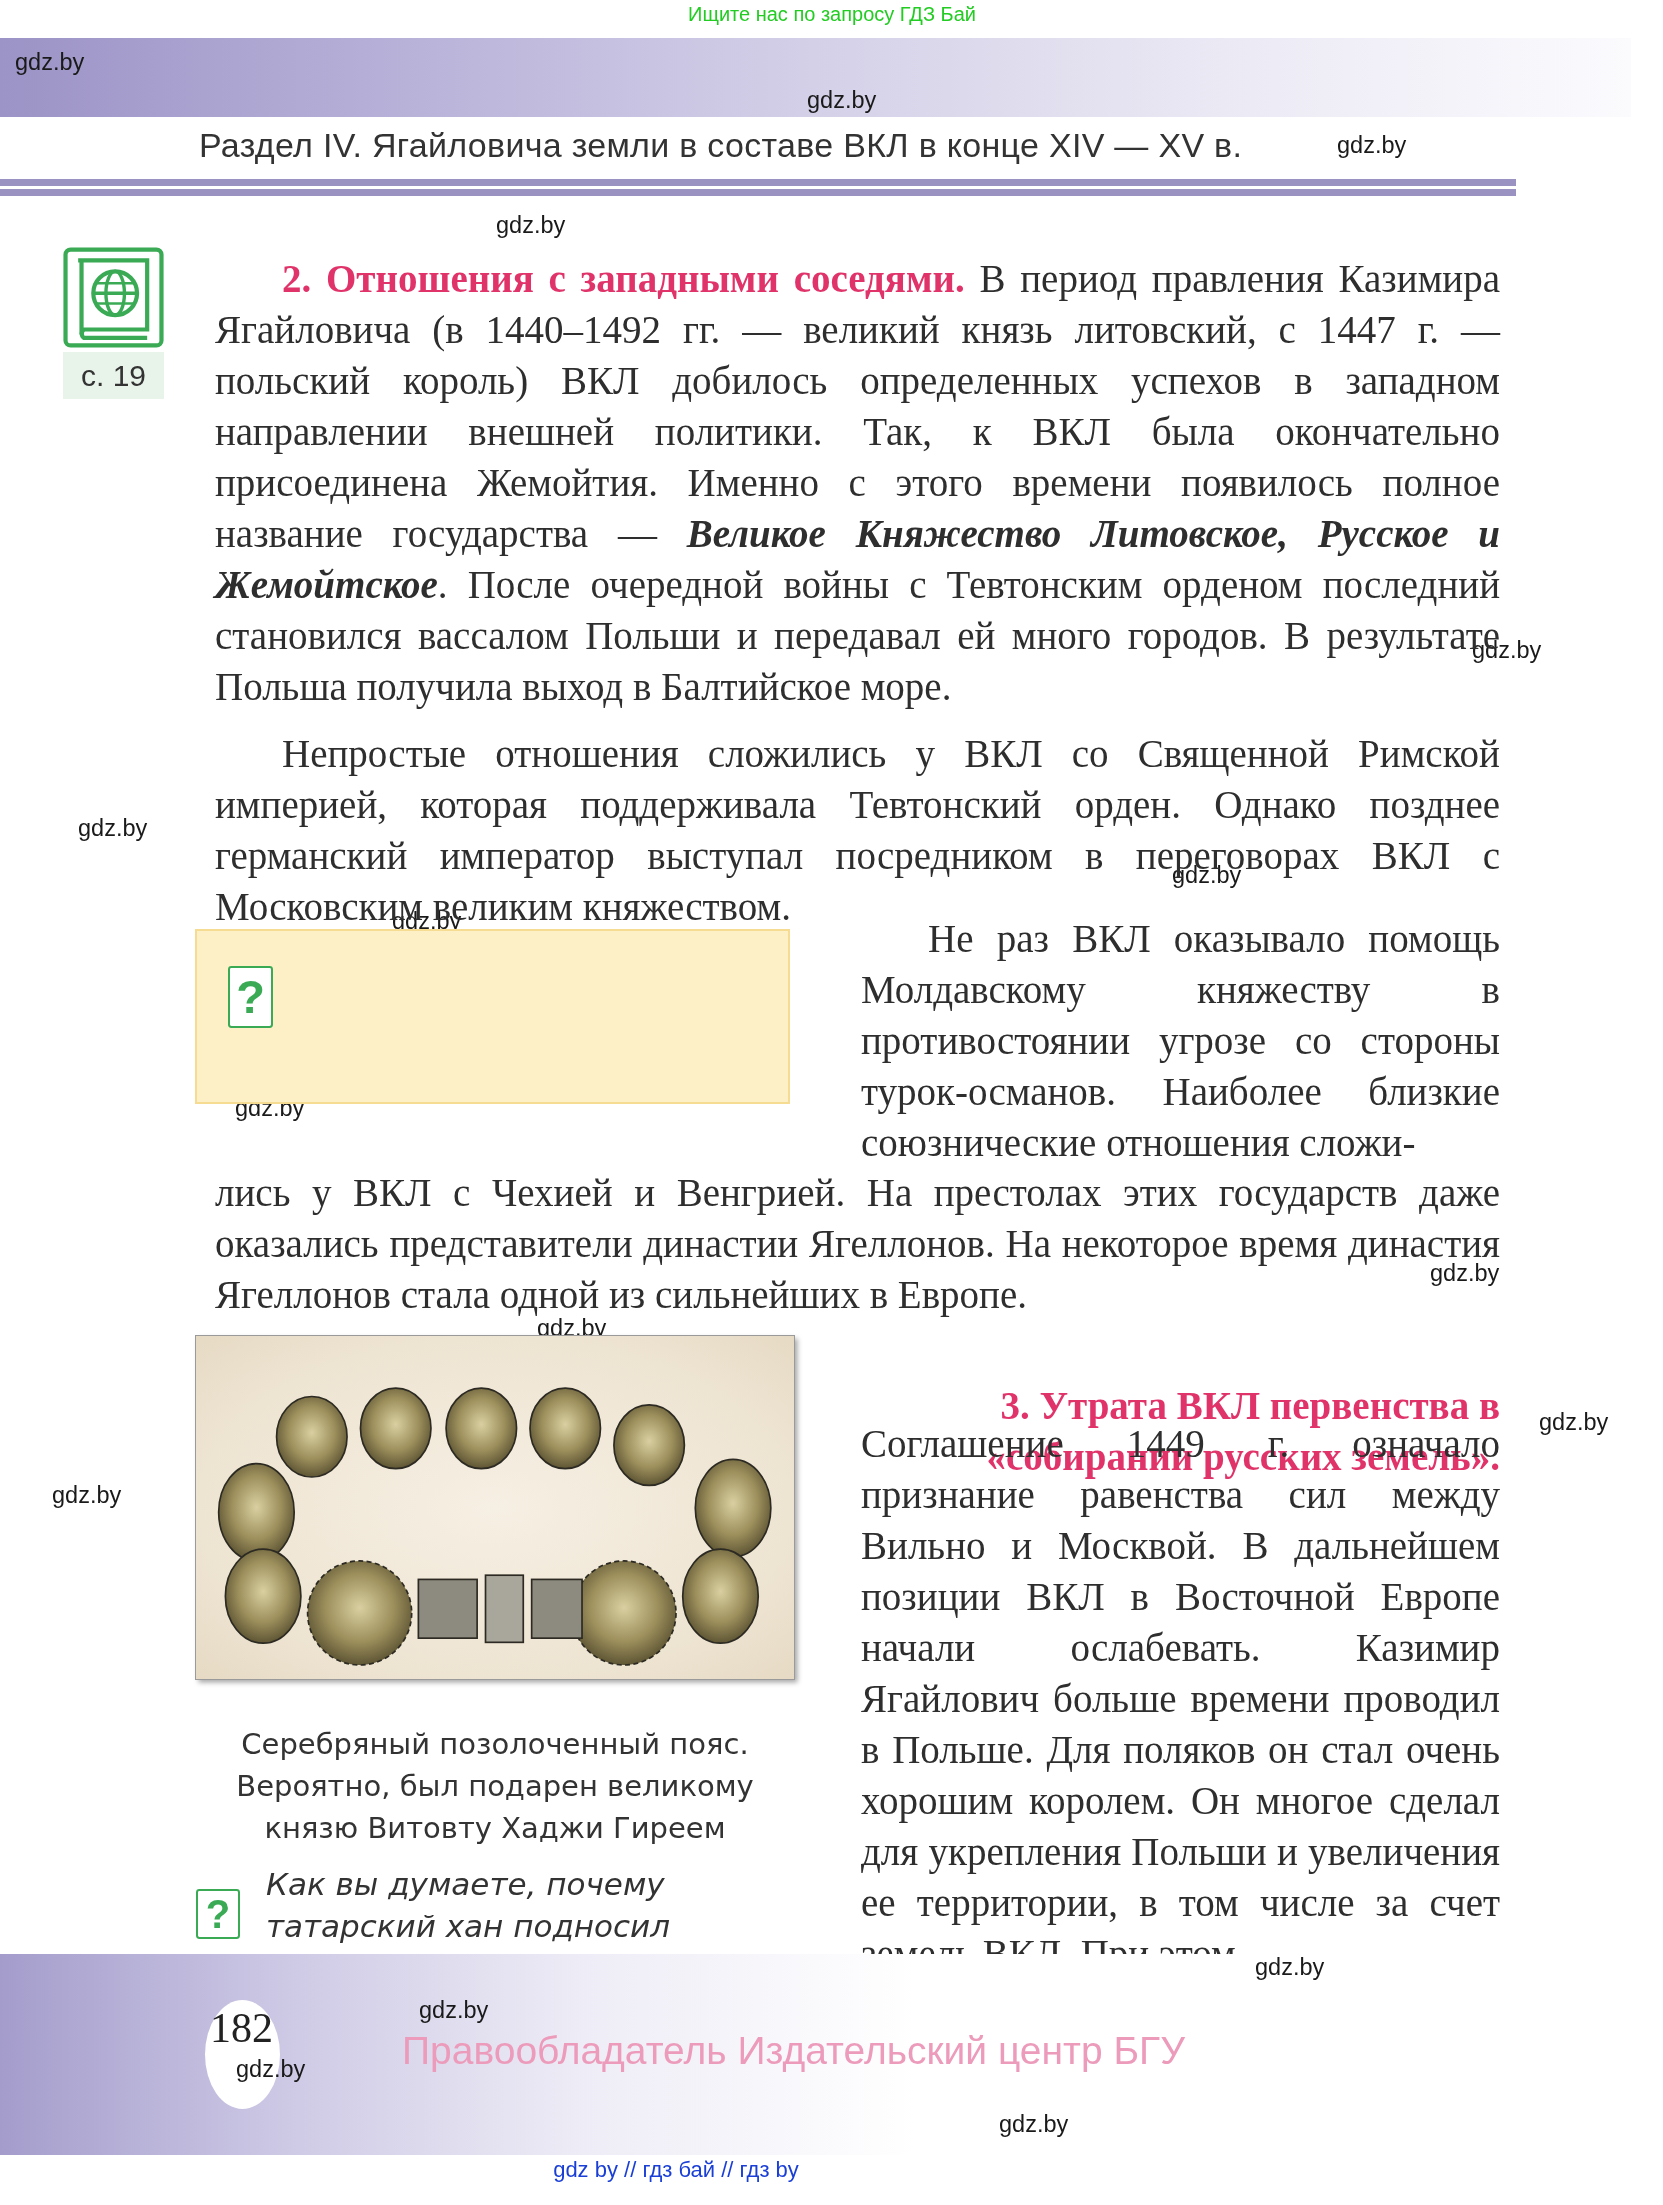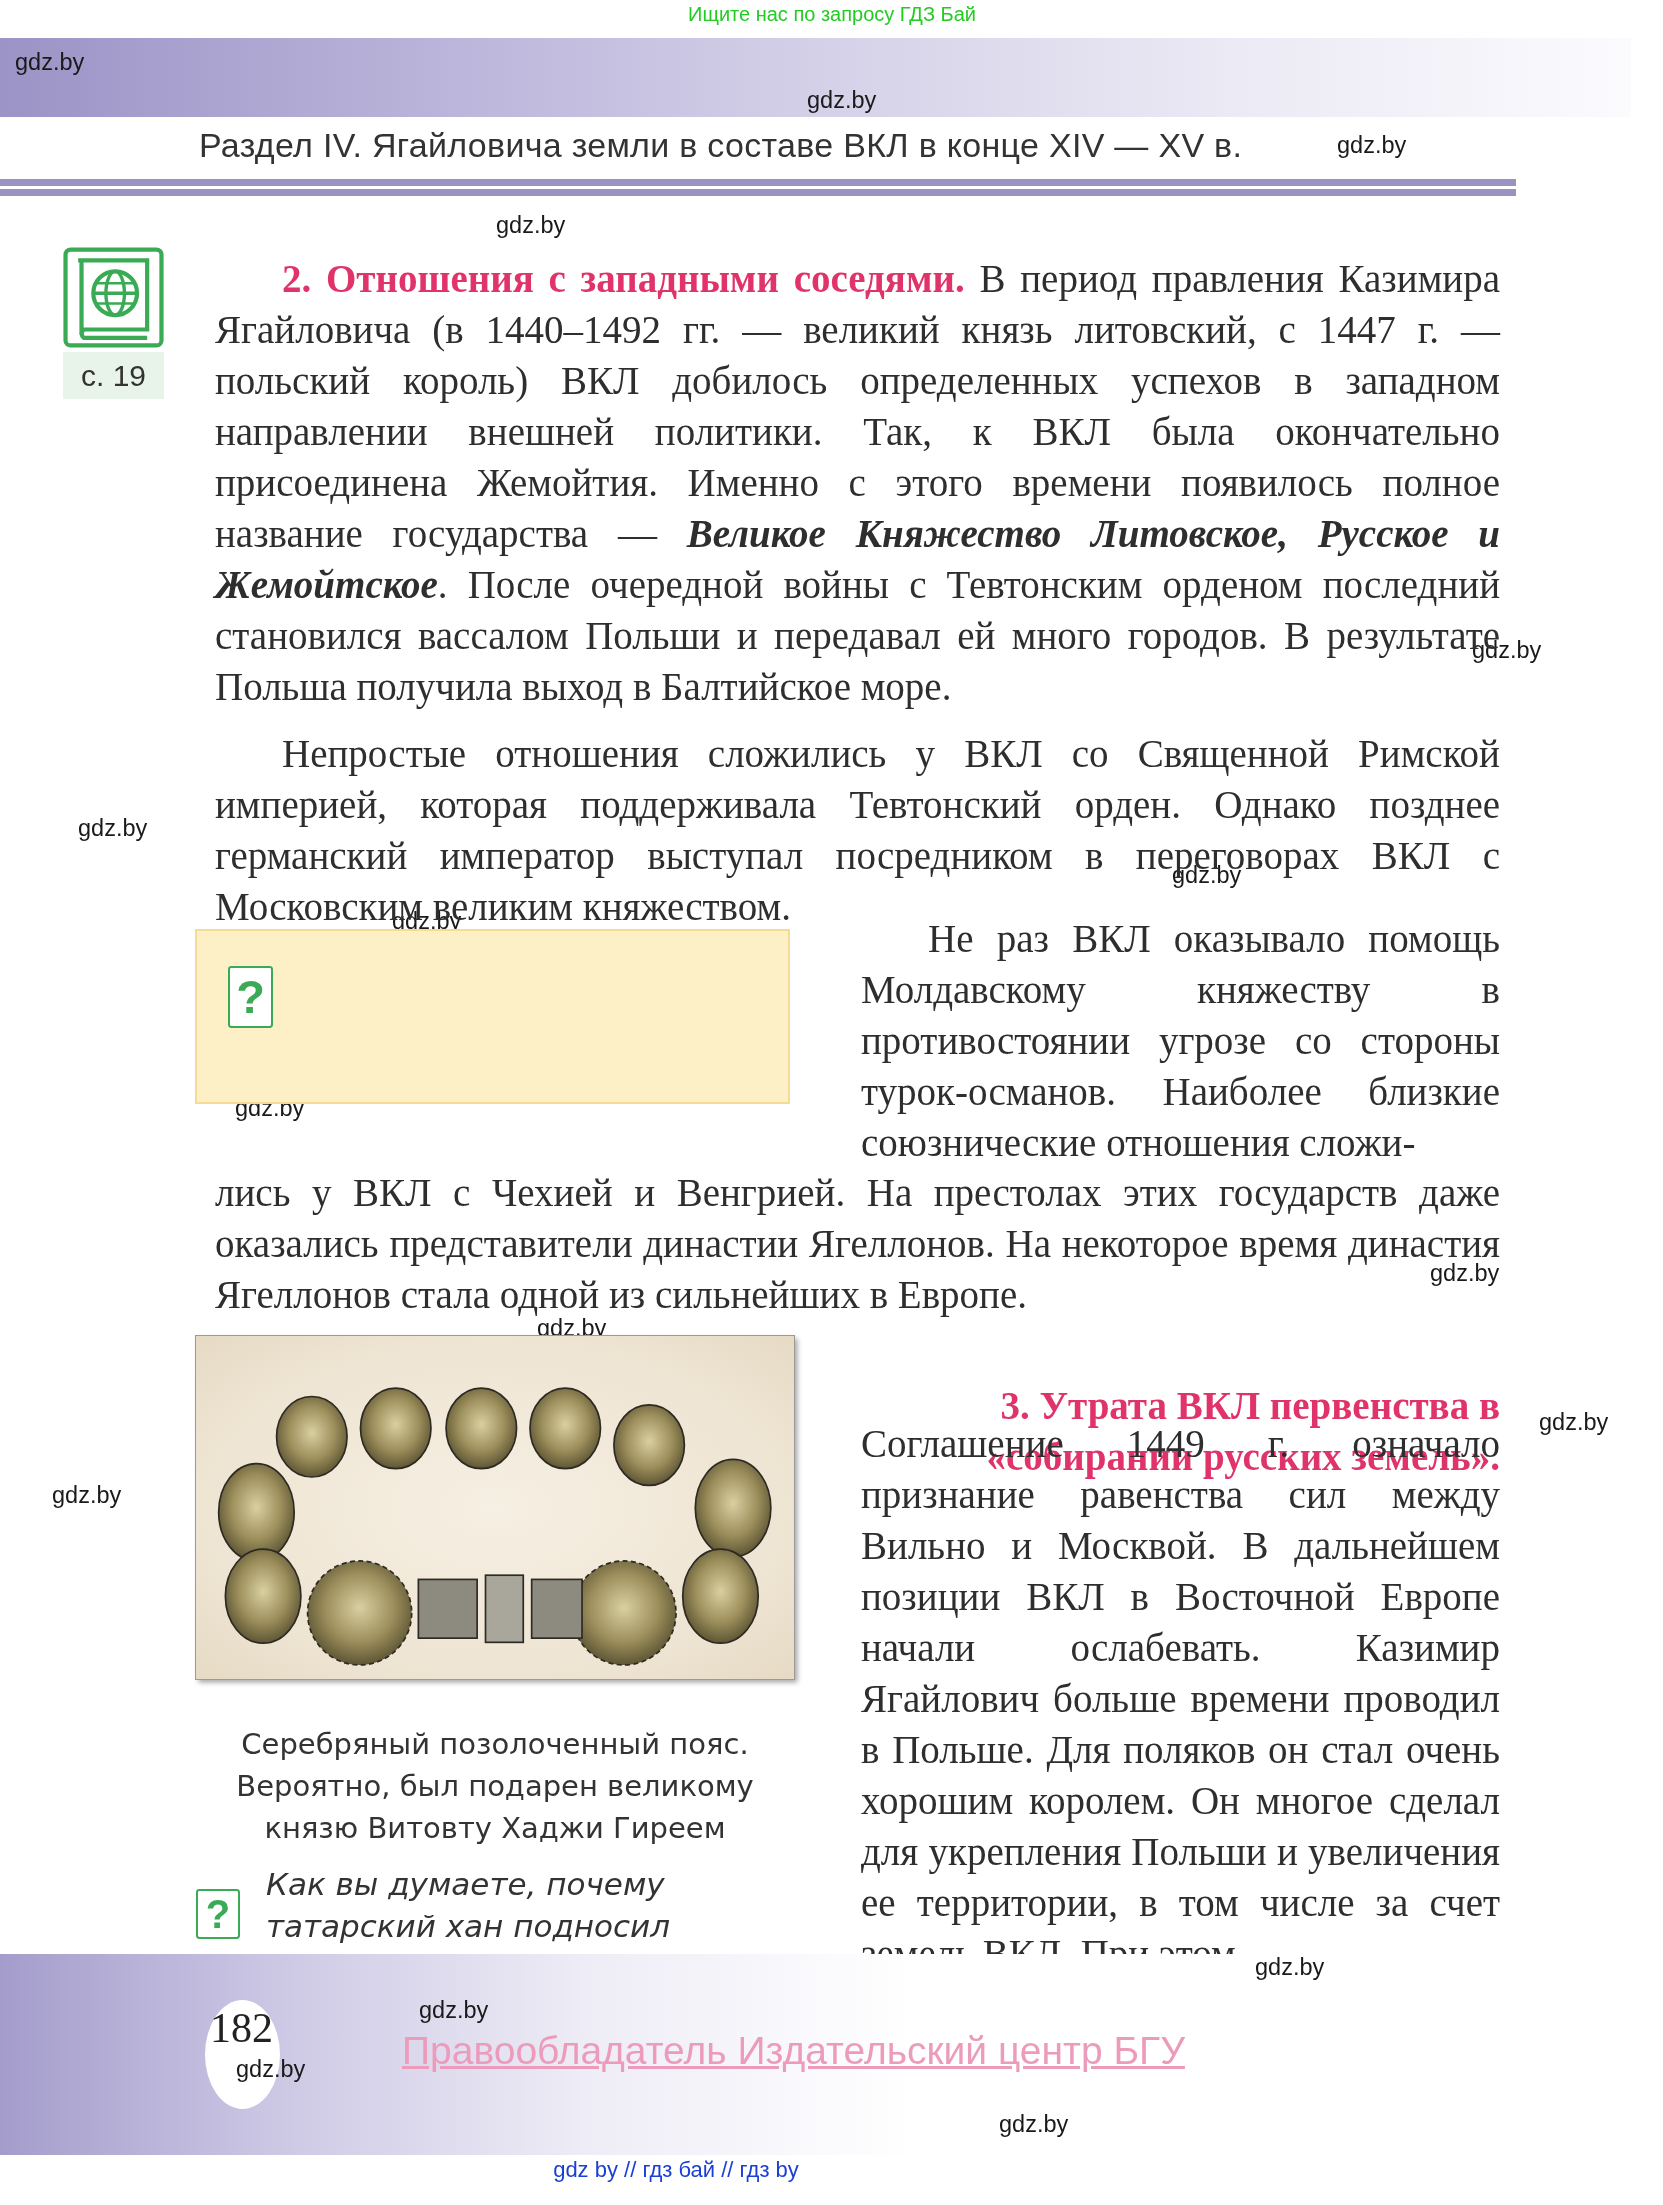--- a/index.html
+++ b/index.html
@@ -27,21 +27,21 @@
   .qtext { font-family:"DejaVu Sans", sans-serif; font-style:italic; font-size:31px; line-height:42px; color:#333; }
   .right-col { left:845px; width:671px; }
   .full-col { left:199px; width:1317px; }
   .photo { left:195px; top:1335px; width:600px; height:345px; border:1.7px solid #9a9a9a; box-sizing:border-box;
            background:radial-gradient(ellipse at center, #f6efe3 0%, #eee4d2 70%, #e6dac4 100%); box-shadow:3.4px 3.4px 5px rgba(0,0,0,0.35); overflow:hidden; }
   .caption { left:195px; top:1723px; width:600px; text-align:center; font-family:"DejaVu Sans", sans-serif; font-size:29px; line-height:42px; color:#333; }
   .footer-band { left:0; top:1954px; width:1664px; height:201px;
                  background:linear-gradient(to right, #a49dcc 0%, #cfcbe6 18%, #eeecf6 35%, #ffffff 55%); }
   .page-circle { left:205px; top:2000px; width:75px; height:109px; border-radius:50%; background:#ffffff; }
   .page-num { left:210px; top:2004px; font-size:42px; color:#222; font-family:"Liberation Serif", serif; }
-  .copyright { left:402px; top:2029px; font-family:"Liberation Sans", sans-serif; font-size:39px; color:#ec9bbb;text-decoration:underline; }
+  .copyright { left:402px; top:2029px; font-family:"Liberation Sans", sans-serif; font-size:39px; color:#ec9bbb; }
   .bottom-links { left:0; width:1352px; top:2157px; text-align:center; font-family:"Liberation Sans", sans-serif; font-size:22px; color:#1a3fd6; }
 </style>
 </head>
 <body>
 
 <div class="abs top-promo">Ищите нас по запросу ГДЗ Бай</div>
 <div class="abs band"></div>
 
 <div class="abs wm" style="left:15px; top:49px;">gdz.by</div>
 <div class="abs wm" style="left:807px; top:87px;">gdz.by</div>

